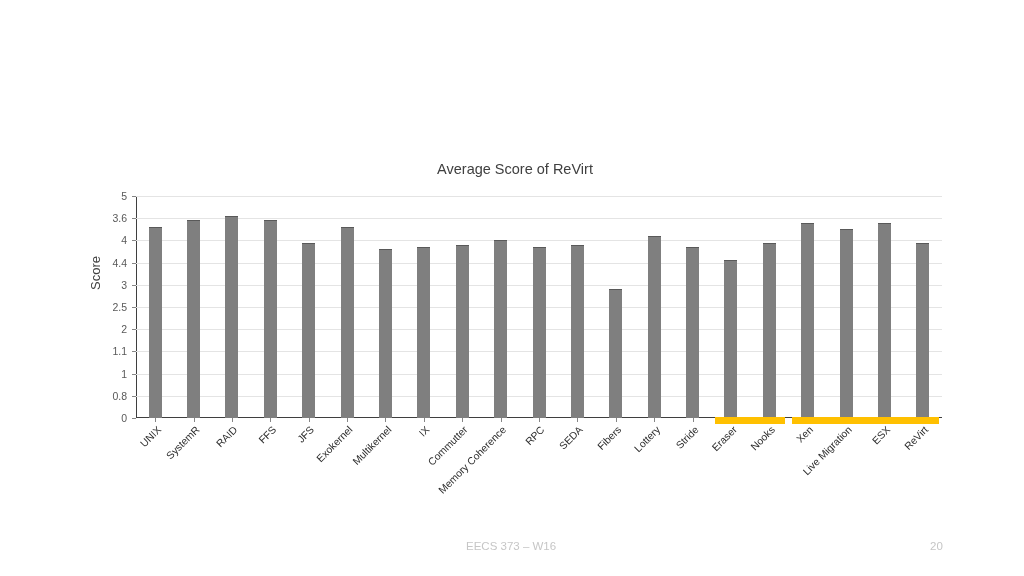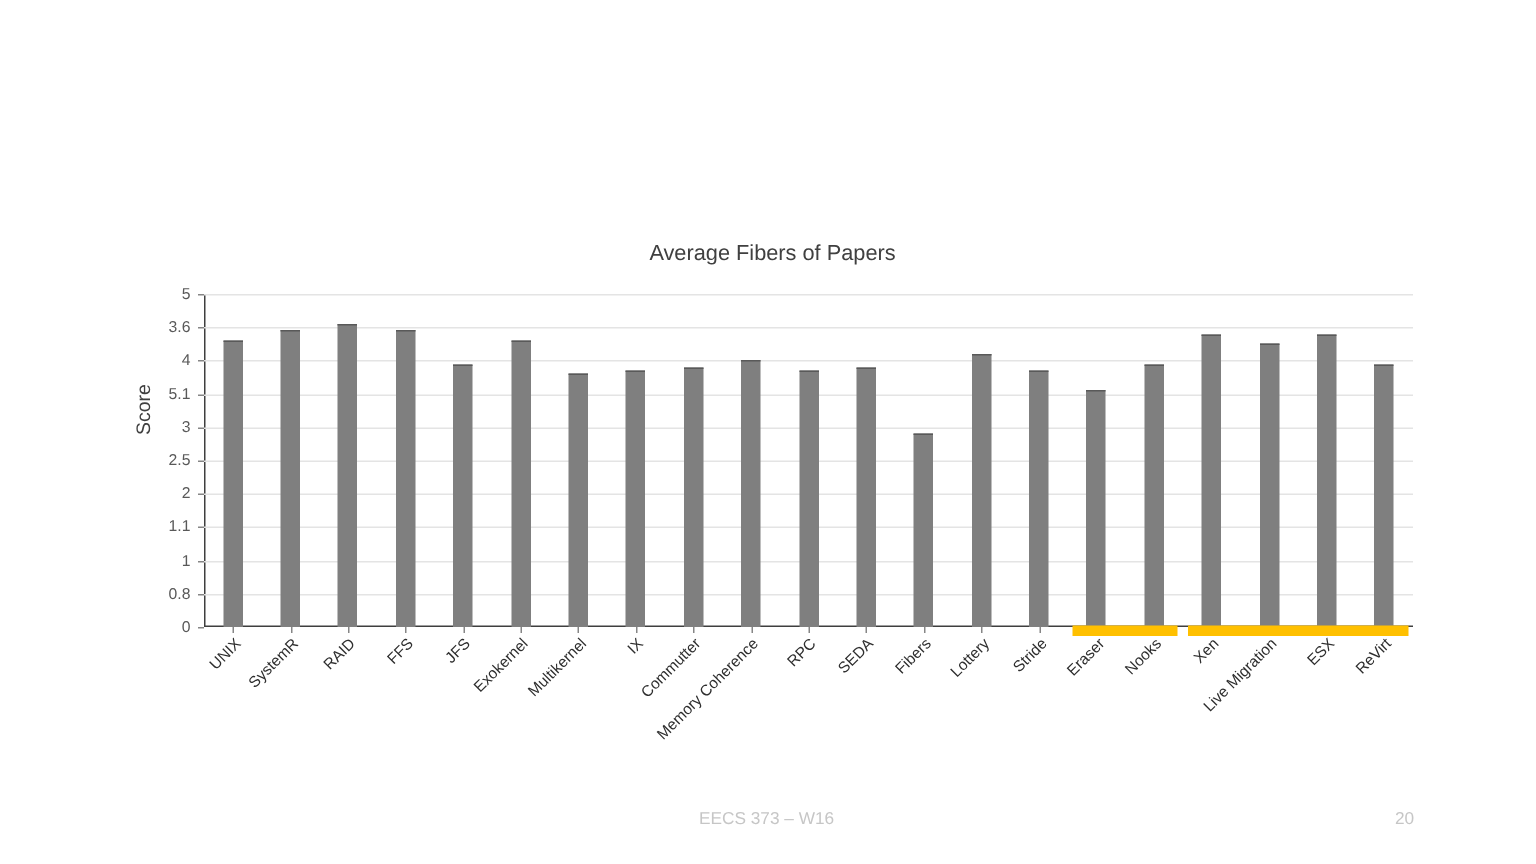--- a/index.html
+++ b/index.html
@@ -161,21 +161,21 @@
   }
 </style>
 </head>
 <body>
 
 <div id="slide">
 
 
   <div id="chart">
 
-    <div id="chart-title">Average Fibers of Papers</div>
+    <div id="chart-title">Average Score of ReVirt</div>
 
     <div id="y-axis-title">Score</div>
 
     <div id="plot">
       <div id="axis-line-y"></div>
       <div id="axis-line-x"></div>
       <div id="grid-layer">
           <div class="gridline" style="top: 199.8px;"></div>
           <div class="gridline" style="top: 177.6px;"></div>
           <div class="gridline" style="top: 155.4px;"></div>
@@ -196,21 +196,21 @@
           <div class="ylabel-val" style="top: 177.6px;">1</div>
           <div class="tick-mark" style="top: 155.4px;"></div>
           <div class="ylabel-val" style="top: 155.4px;">1.1</div>
           <div class="tick-mark" style="top: 133.2px;"></div>
           <div class="ylabel-val" style="top: 133.2px;">2</div>
           <div class="tick-mark" style="top: 111px;"></div>
           <div class="ylabel-val" style="top: 111px;">2.5</div>
           <div class="tick-mark" style="top: 88.8px;"></div>
           <div class="ylabel-val" style="top: 88.8px;">3</div>
           <div class="tick-mark" style="top: 66.6px;"></div>
-          <div class="ylabel-val" style="top: 66.6px;">5.1</div>
+          <div class="ylabel-val" style="top: 66.6px;">4.4</div>
           <div class="tick-mark" style="top: 44.4px;"></div>
           <div class="ylabel-val" style="top: 44.4px;">4</div>
           <div class="tick-mark" style="top: 22.2px;"></div>
           <div class="ylabel-val" style="top: 22.2px;">3.6</div>
           <div class="tick-mark" style="top: 0px;"></div>
           <div class="ylabel-val" style="top: 0px;">5</div>
         </div>
       <div id="bars-layer">
           <div class="bar" title="UNIX: 4.3" style="left: 12.6905px; top: 31.08px; height: 190.92px;"></div>
           <div class="bar" title="SystemR: 4.45" style="left: 51.0714px; top: 24.42px; height: 197.58px;"></div>

